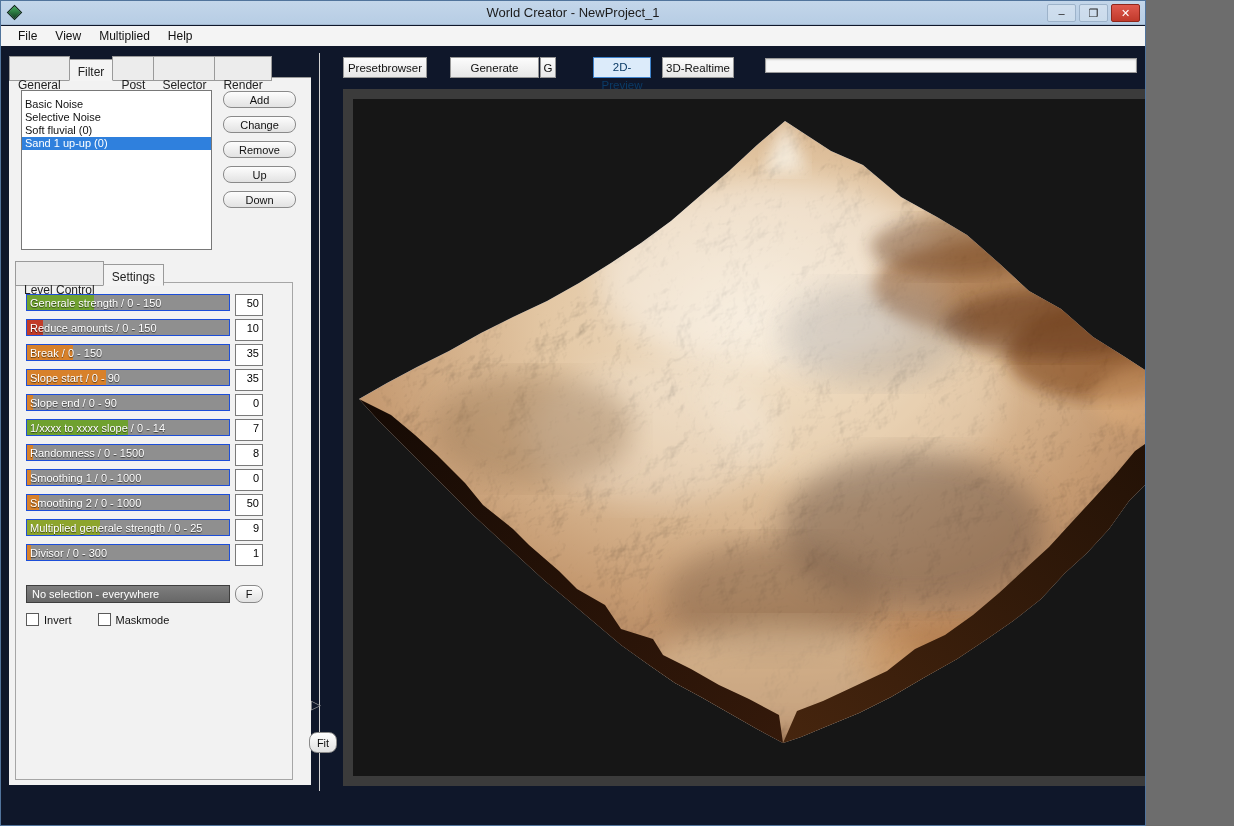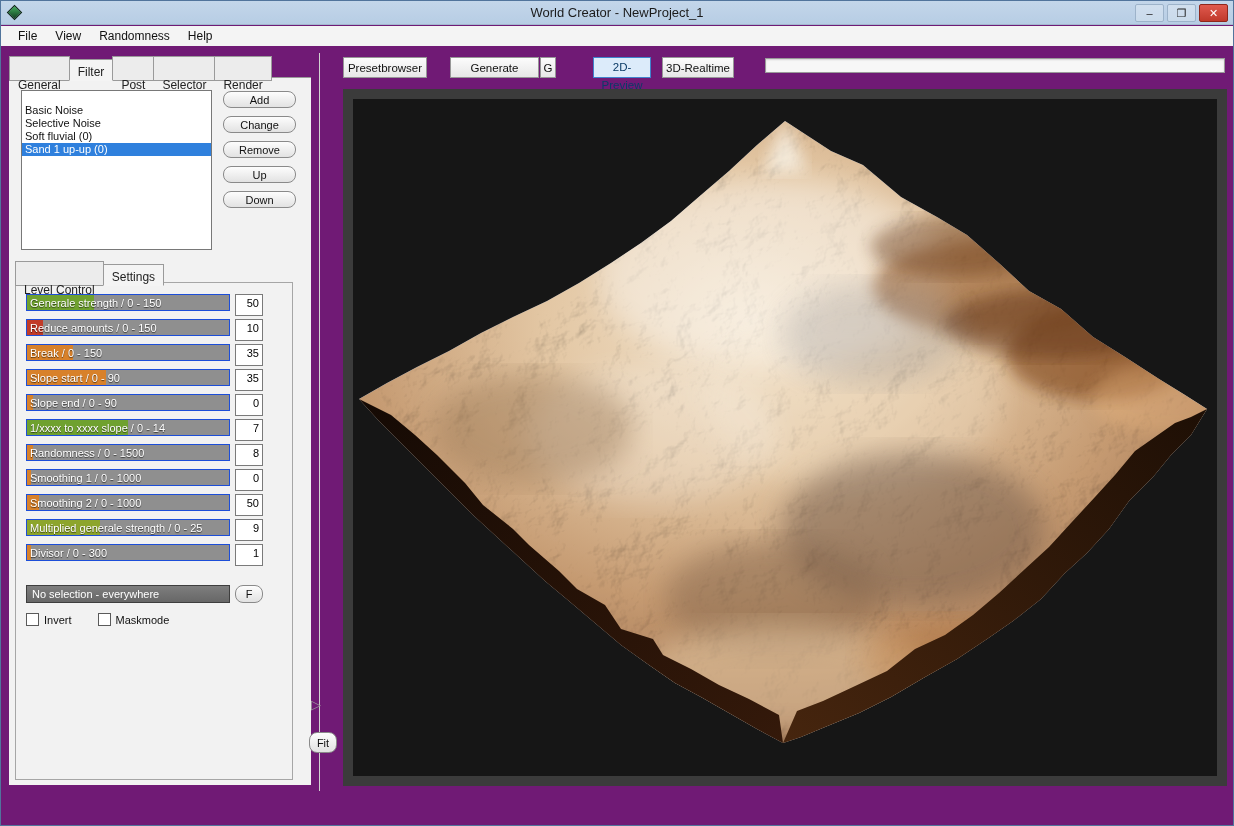--- a/index.html
+++ b/index.html
@@ -1,18 +1,18 @@
 <!DOCTYPE html>
 <html><head>
 <meta charset="utf-8">
 <style>
   *{margin:0;padding:0;box-sizing:border-box;}
   html,body{width:1234px;height:826px;}
   body{font-family:"Liberation Sans",sans-serif;background:#6d6d6d;}
-  .window{position:relative;width:1234px;height:826px;background:#701a75;border:1px solid #51749c;overflow:hidden;}
+  .window{position:relative;width:1146px;height:826px;background:#0f172a;border:1px solid #51749c;overflow:hidden;}
 
   
   .titlebar{position:absolute;left:0;top:0;right:0;height:24px;background:linear-gradient(#c3d6ea,#b7cde4);border-bottom:1px solid #a3b8cf;}
   .title{position:absolute;left:0;right:0;top:4px;text-align:center;font-size:13px;color:#1b1b1b;}
   .app-icon{position:absolute;left:8px;top:6px;width:11px;height:11px;background:linear-gradient(135deg,#43b05c,#123b20);transform:rotate(45deg);border:1px solid #0c2413;}
   .win-controls{position:absolute;right:5px;top:3px;display:flex;gap:3px;z-index:3;}
   .win-btn{width:29px;height:18px;display:flex;align-items:center;justify-content:center;font-size:11px;color:#222;background:rgba(255,255,255,.25);border:1px solid #9db3ca;border-radius:2px;cursor:default;}
   .win-btn.close{background:linear-gradient(#e05a4e,#c0392b);color:#fff;border-color:#8f271c;}
 
   
@@ -20,21 +20,21 @@
   .menu-item{padding:2px 9px;}
 
   
   .tabs{position:absolute;left:8px;top:55px;display:flex;align-items:flex-end;z-index:2;}
   .subtabs{position:absolute;display:flex;align-items:flex-end;z-index:2;}
   .tab{font-size:12px;color:#222;background:#ececec;border:1px solid #9a9a9a;margin-right:-1px;padding:21px 8px 2px;height:19px;white-space:nowrap;}
   .tab.active{background:#f4f4f4;height:22px;padding-top:5px;border-bottom:1px solid #f4f4f4;position:relative;z-index:3;}
   .tab-page{position:absolute;left:8px;top:76px;width:302px;height:708px;border-top:1px solid #9a9a9a;background:#f2f2f2;}
 
   
-  .listbox{position:absolute;left:12px;top:12px;width:191px;height:160px;background:#fff;border:1px solid #787878;font-size:11px;overflow:hidden;padding-top:13px;}
+  .listbox{position:absolute;left:12px;top:12px;width:191px;height:160px;background:#fff;border:1px solid #787878;font-size:11px;overflow:hidden;padding-top:7px;}
   .list-item{padding:1px 3px;height:13px;line-height:11px;color:#111;white-space:nowrap;}
   .list-item.selected{background:#2f80dd;color:#fff;}
   .list-btns{position:absolute;left:214px;top:13px;width:73px;display:flex;flex-direction:column;gap:8px;}
   .btn{height:17px;font-size:11px;color:#111;background:linear-gradient(#fdfdfd,#e2e2e2);border:1px solid #8a8a8a;border-radius:8px;text-align:center;line-height:14px;cursor:default;font-family:"Liberation Sans",sans-serif;}
 
   
   .subtabs{left:6px;top:183px;}
   .settings-box{position:absolute;left:6px;top:204px;width:278px;height:498px;border:1px solid #a6a6a6;background:#f2f2f2;}
   .sliders{position:absolute;left:10px;top:11px;}
   .slider-row{display:flex;margin-bottom:8px;height:17px;}
@@ -97,21 +97,21 @@
         </div>
       <div class="win-btn close">
           <span>✕</span>
         </div>
     </div>
   </div>
 
   <div class="menubar" id="mb">
       <div class="menu-item">File</div>
       <div class="menu-item">View</div>
-      <div class="menu-item">Randomness</div>
+      <div class="menu-item">Multiplied</div>
       <div class="menu-item">Help</div>
     </div>
 
   <div class="tabs" id="mt">
       <div class="tab">General</div>
       <div class="tab active">Filter</div>
       <div class="tab">Post</div>
       <div class="tab">Selector</div>
       <div class="tab">Render</div>
     </div>

